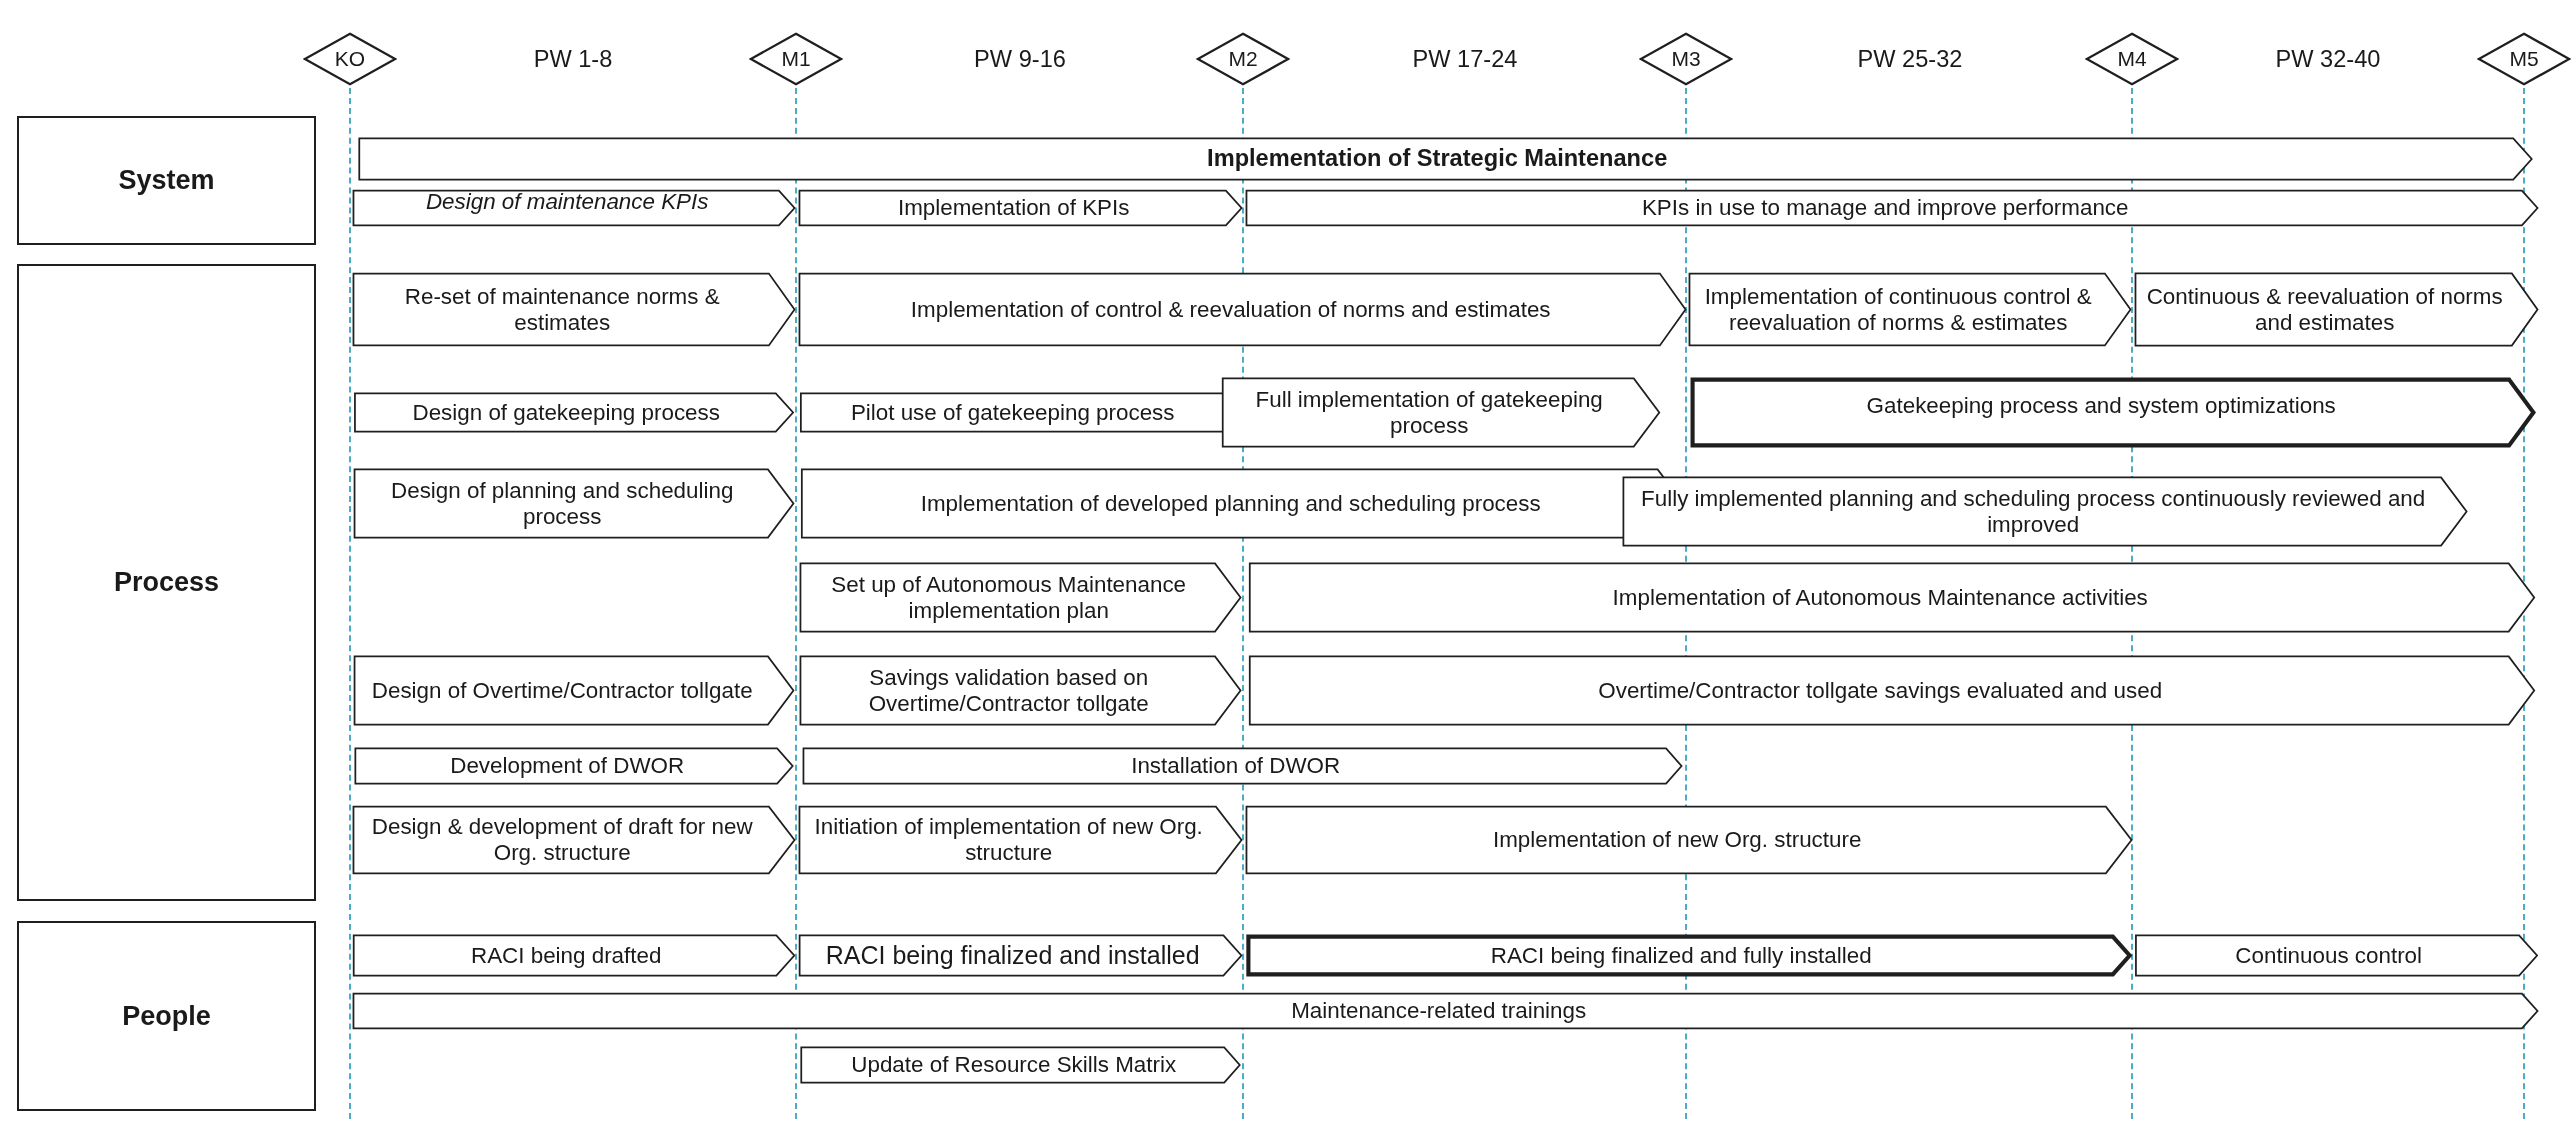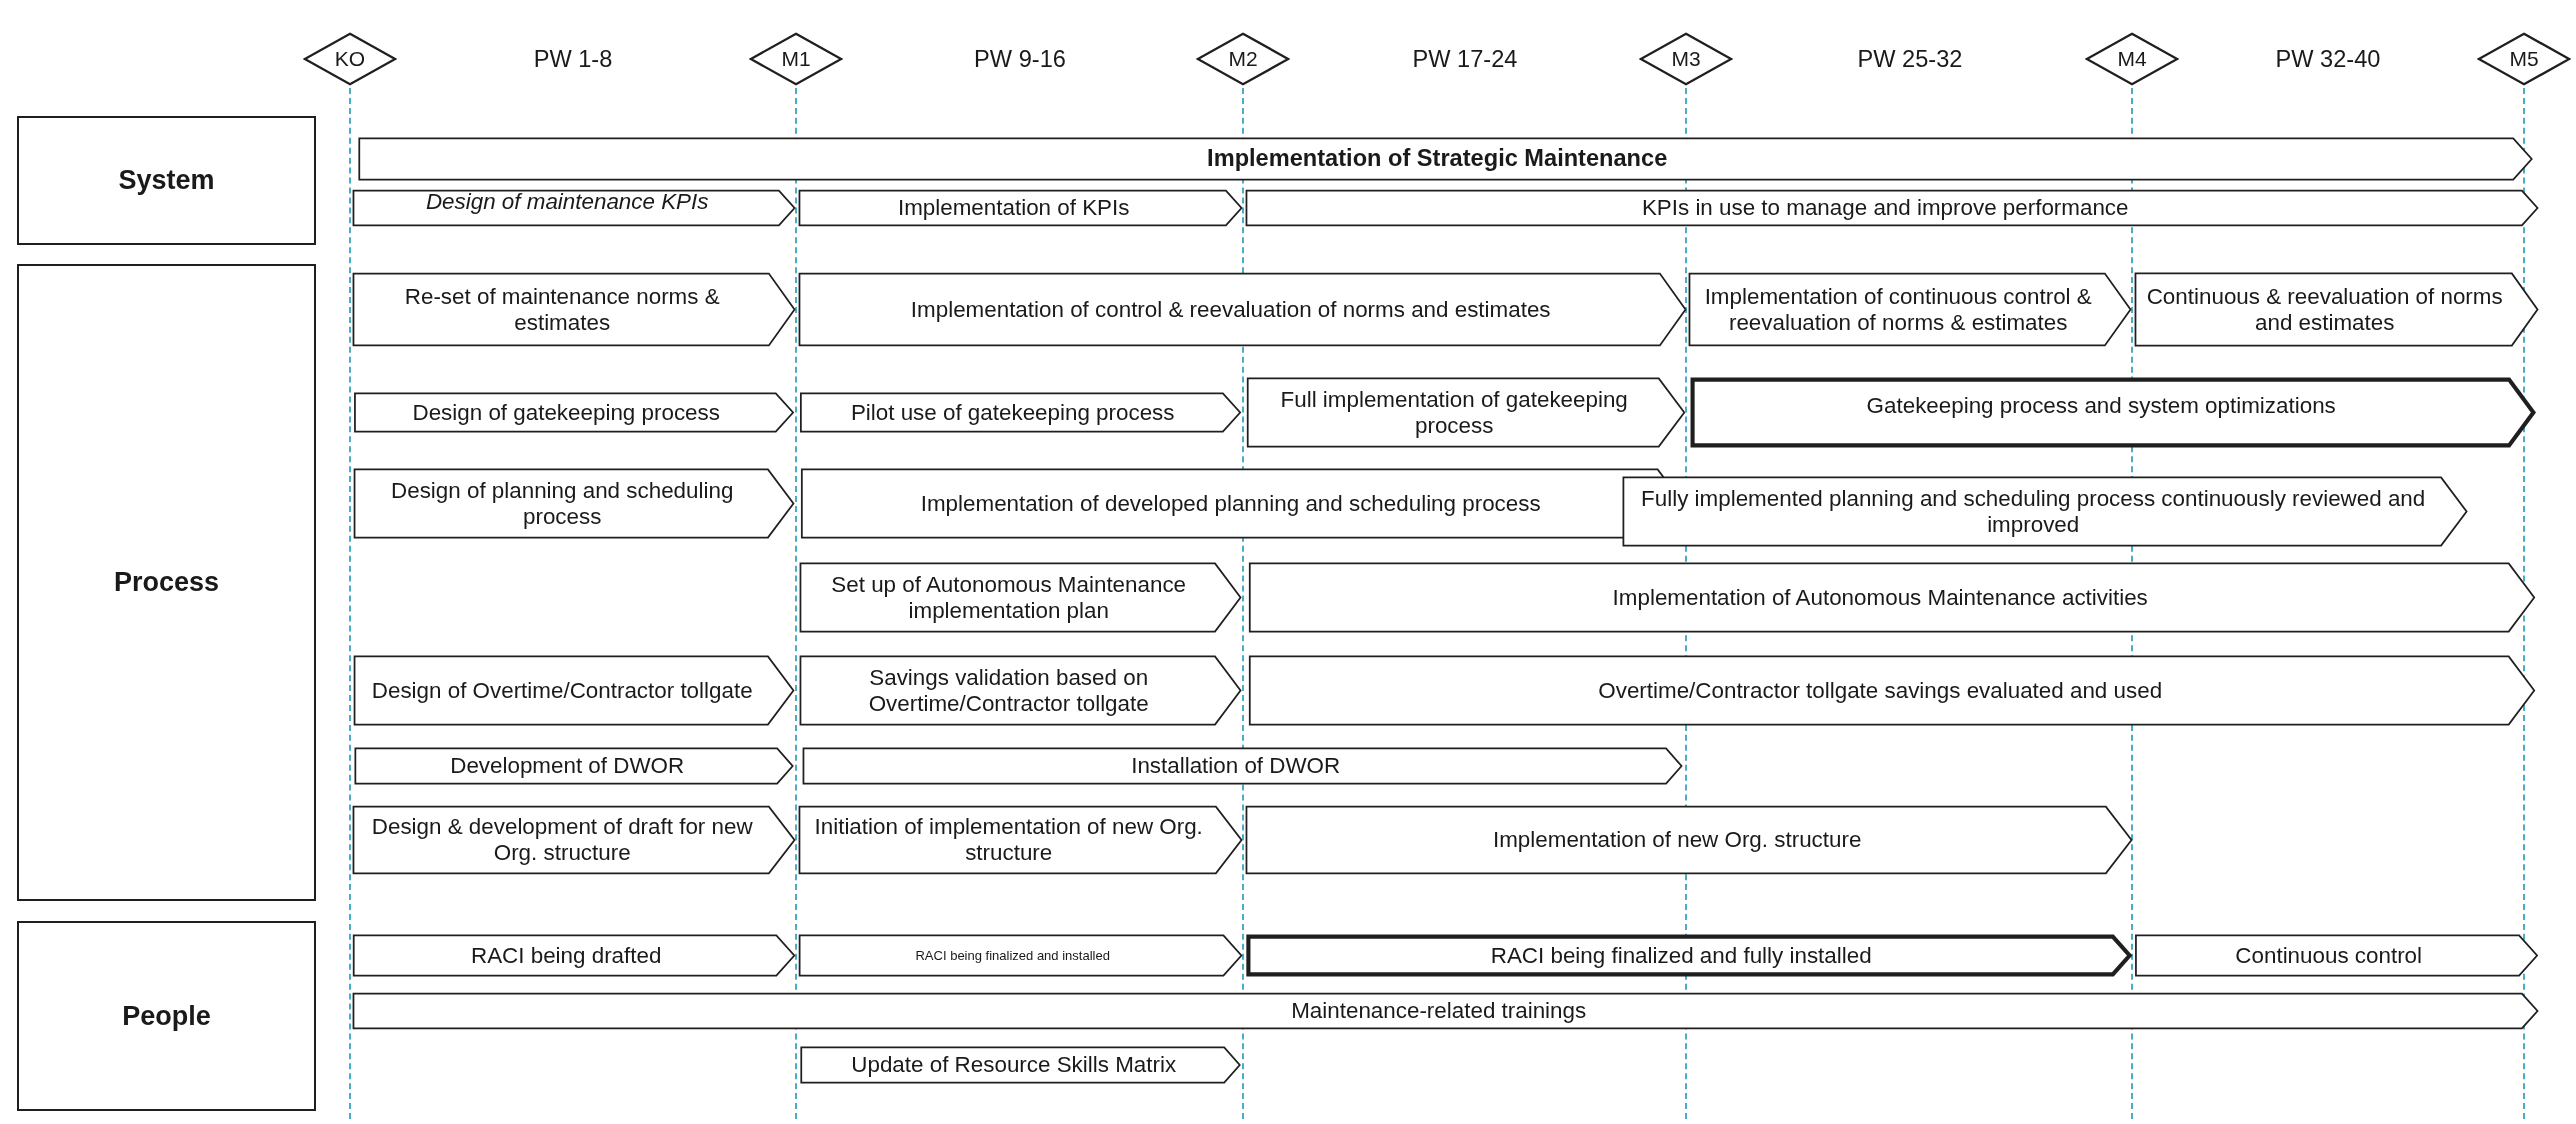--- a/index.html
+++ b/index.html
@@ -132,21 +132,21 @@
           <polygon points="2.5,2.5 721,2.5 750.5,35 721,67.5 2.5,67.5" fill="#ffffff" stroke="#1f1f1f" stroke-width="3"></polygon>
         </svg>
         <div class="alabel" style="padding: 0px 25px 0px 9.4px; color: rgb(26, 26, 26);">Design of gatekeeping process</div>
       </div>
       <div class="arrow" style="left: 798px; top: 392px; width: 445px; height: 41px;">
         <svg width="445" height="41" viewBox="0 0 755 70">
           <polygon points="2.5,2.5 723,2.5 752.5,35 723,67.5 2.5,67.5" fill="#ffffff" stroke="#1f1f1f" stroke-width="3"></polygon>
         </svg>
         <div class="alabel" style="padding: 0px 25px 0px 9.4px; color: rgb(26, 26, 26);">Pilot use of gatekeeping process</div>
       </div>
-      <div class="arrow" style="left: 1245px; top: 377px; width: 442px; height: 71px;">
+      <div class="arrow" style="left: 1220px; top: 377px; width: 442px; height: 71px;">
         <svg width="442" height="71" viewBox="0 0 749 121">
           <polygon points="2.5,2.5 703,2.5 746.5,60.5 703,118.5 2.5,118.5" fill="#ffffff" stroke="#1f1f1f" stroke-width="3"></polygon>
         </svg>
         <div class="alabel" style="padding: 0px 33px 0px 9.4px; color: rgb(26, 26, 26);">Full implementation of gatekeeping process</div>
       </div>
       <div class="arrow" style="left: 1688px; top: 377px; width: 850px; height: 58px;">
         <svg width="850" height="71" viewBox="0 0 1442 121">
           <polygon points="4.5,4.5 1396,4.5 1437.5,60.5 1396,116.5 4.5,116.5" fill="#ffffff" stroke="#1f1f1f" stroke-width="7"></polygon>
         </svg>
         <div class="alabel" style="padding: 0px 33px 0px 9.4px; color: rgb(26, 26, 26);">Gatekeeping process and system optimizations</div>
@@ -232,21 +232,21 @@
       <div class="arrow" style="left: 352px; top: 934px; width: 444px; height: 43px;">
         <svg width="444" height="43" viewBox="0 0 753 73">
           <polygon points="2.5,2.5 720,2.5 750.5,36.5 720,70.5 2.5,70.5" fill="#ffffff" stroke="#1f1f1f" stroke-width="3"></polygon>
         </svg>
         <div class="alabel" style="padding: 0px 25px 0px 9.4px; color: rgb(26, 26, 26);">RACI being drafted</div>
       </div>
       <div class="arrow" style="left: 798px; top: 934px; width: 445px; height: 43px;">
         <svg width="445" height="43" viewBox="0 0 755 73">
           <polygon points="2.5,2.5 722,2.5 752.5,36.5 722,70.5 2.5,70.5" fill="#ffffff" stroke="#1f1f1f" stroke-width="3"></polygon>
         </svg>
-        <div class="alabel" style="padding: 0px 25px 0px 9.4px; color: rgb(26, 26, 26); font-size: 13px;">RACI being finalized and installed</div>
+        <div class="alabel" style="padding: 0px 25px 0px 9.4px; color: rgb(26, 26, 26); font-size: 25px;">RACI being finalized and installed</div>
       </div>
       <div class="arrow" style="left: 1245px; top: 934px; width: 888px; height: 43px;">
         <svg width="888" height="43" viewBox="0 0 1505 73">
           <polygon points="4.5,4.5 1472,4.5 1500.5,36.5 1472,68.5 4.5,68.5" fill="#ffffff" stroke="#1f1f1f" stroke-width="7"></polygon>
         </svg>
         <div class="alabel" style="padding: 0px 25px 0px 9.4px; color: rgb(26, 26, 26);">RACI being finalized and fully installed</div>
       </div>
       <div class="arrow" style="left: 2134px; top: 934px; width: 405px; height: 43px;">
         <svg width="405" height="43" viewBox="0 0 686 73">
           <polygon points="2.5,2.5 653,2.5 683.5,36.5 653,70.5 2.5,70.5" fill="#ffffff" stroke="#1f1f1f" stroke-width="3"></polygon>

